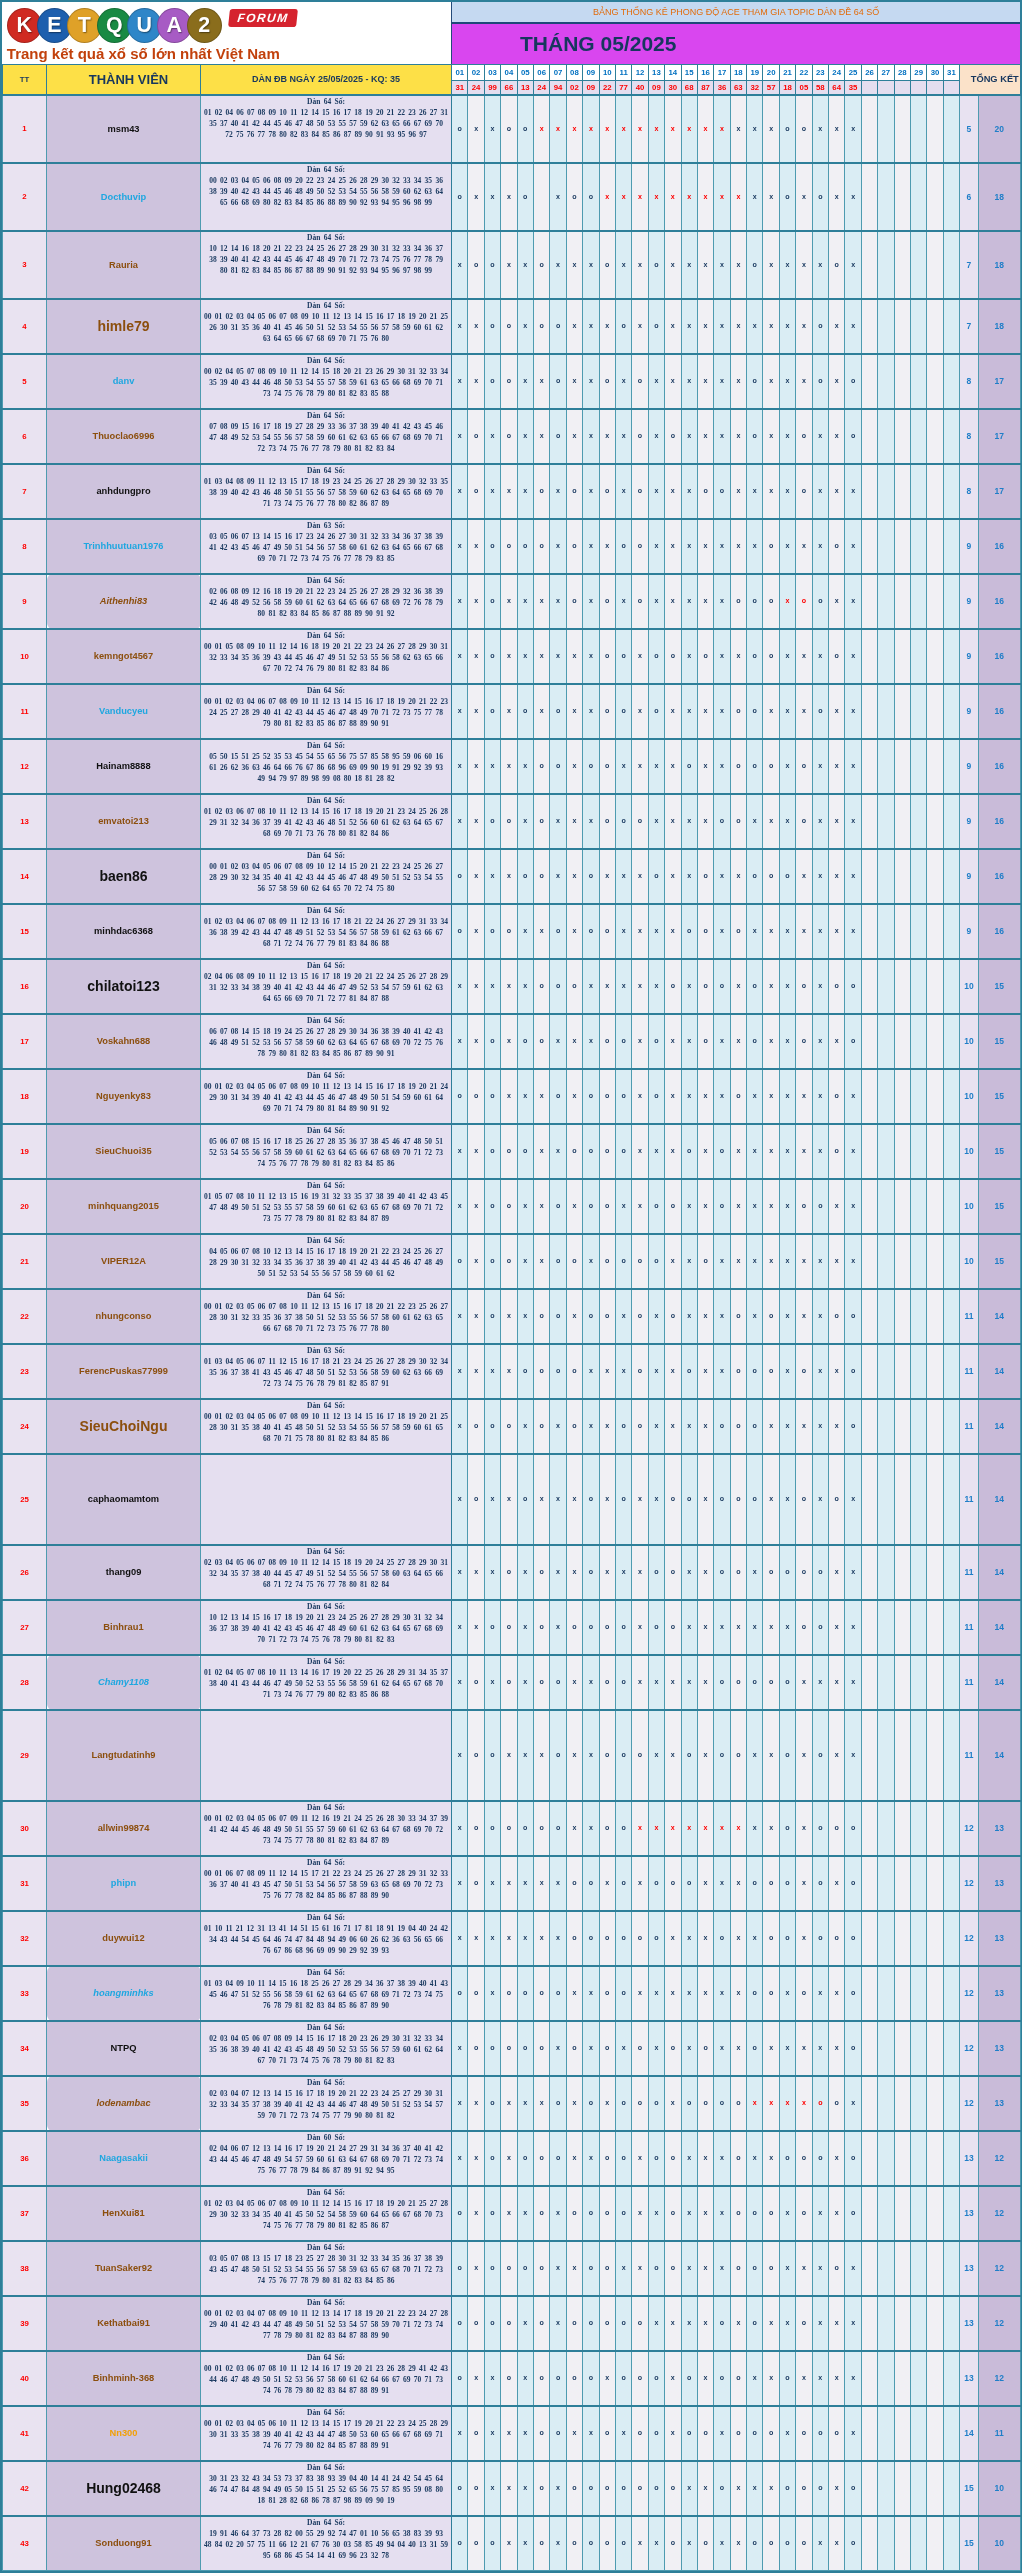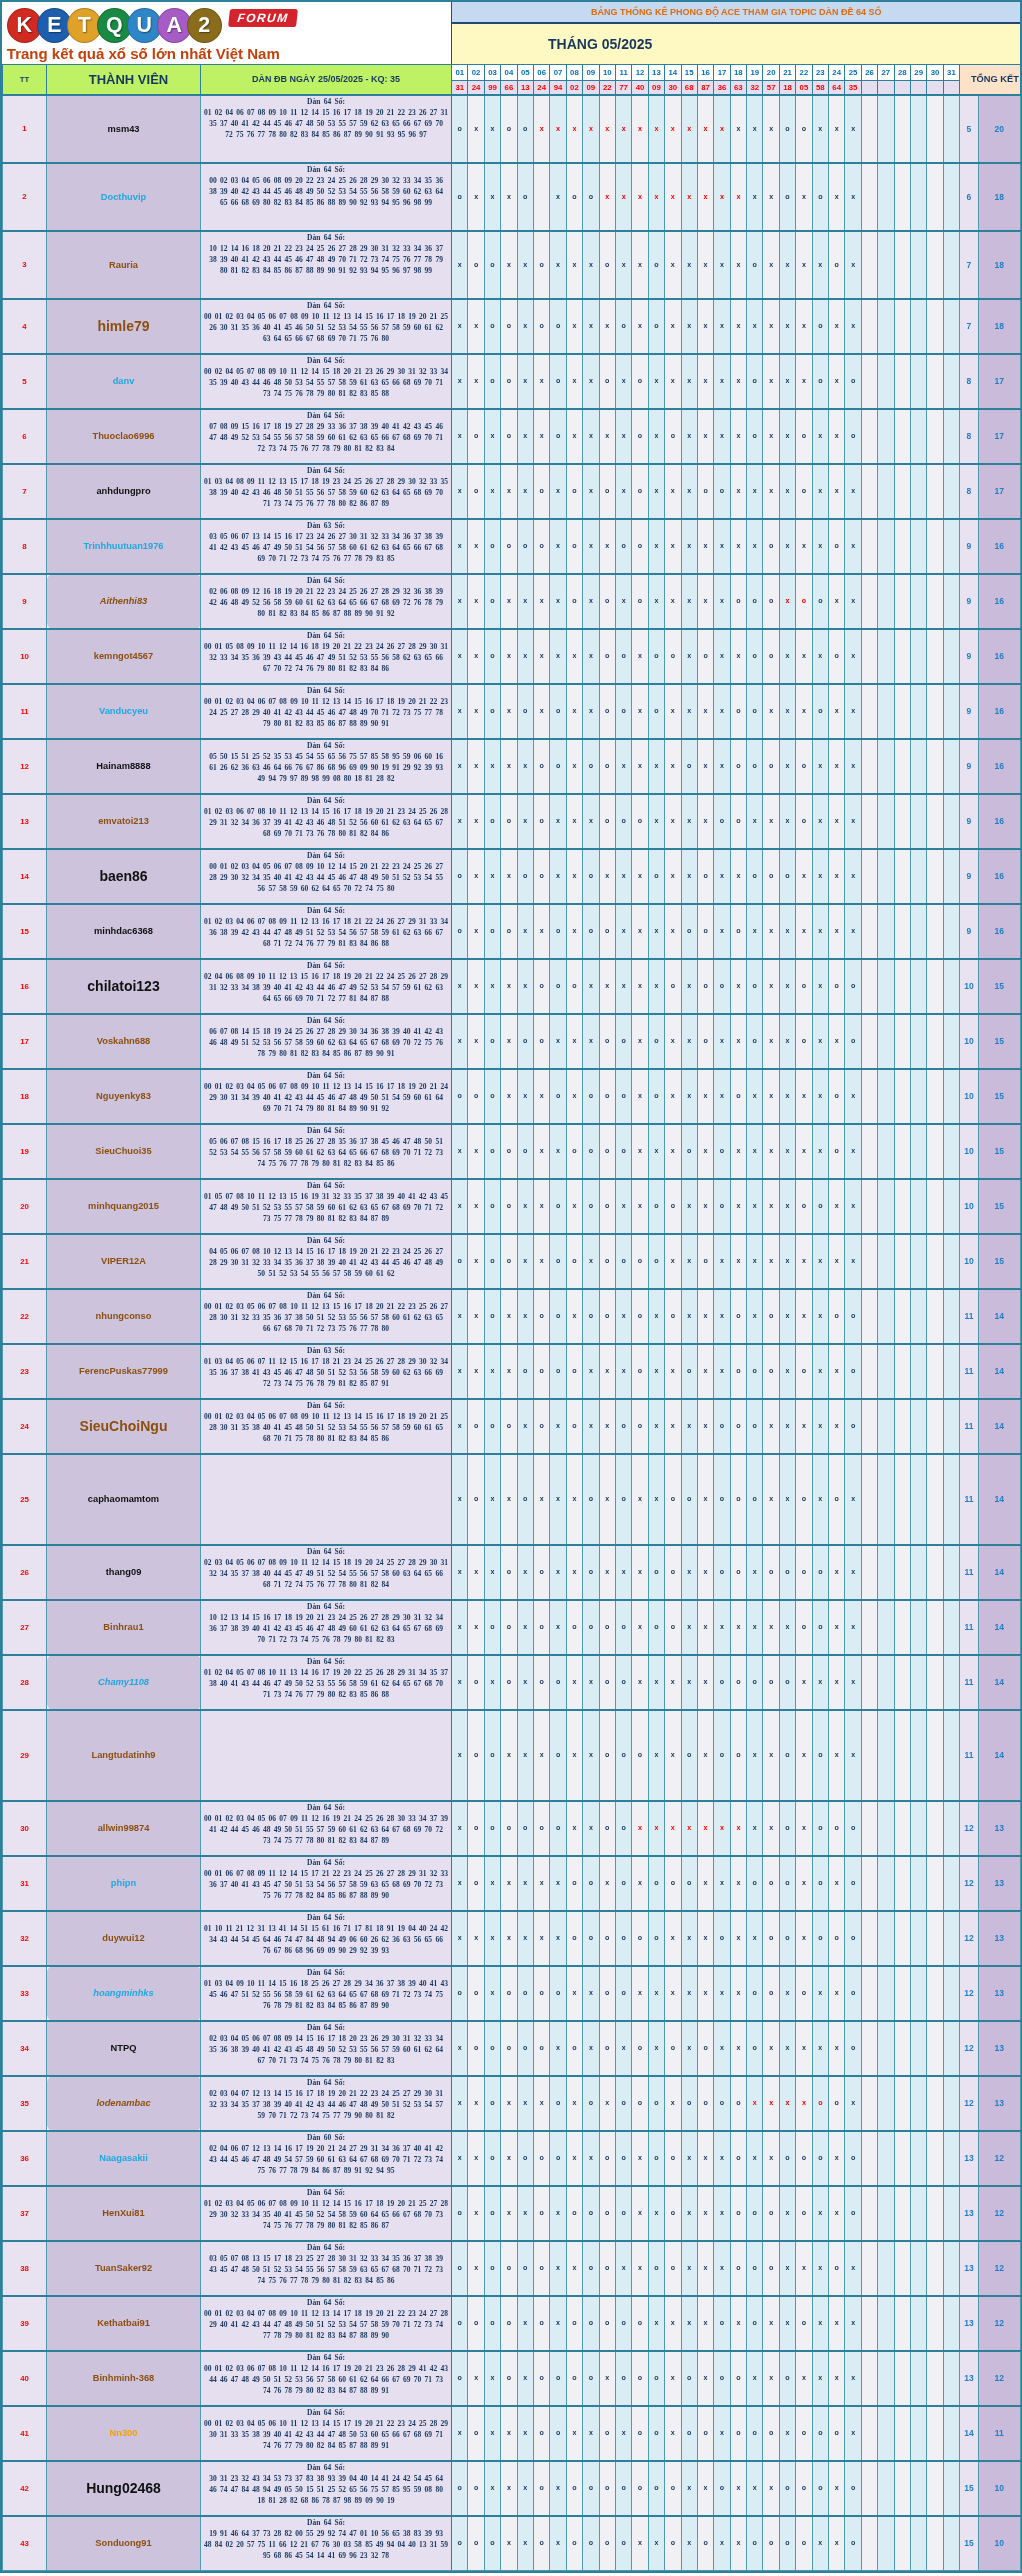--- a/index.html
+++ b/index.html
@@ -8,23 +8,23 @@
   table{border-collapse:collapse;table-layout:fixed;width:100%;}
   td{box-sizing:border-box;overflow:hidden;}
   
   .logo-cell{background:#fff;border-right:1.4px solid #244B7A;border-bottom:0.7px solid #2E7F99;vertical-align:top;padding:1.4px 2.8px 0 4.3px;}
   .logo-top{display:flex;align-items:center;gap:7.1px;margin-top:4.3px;}
   .letters{display:flex;align-items:center;}
   .lt{width:33px;height:33px;border-radius:50%;color:#fff;font-weight:bold;font-size:21.4px;display:flex;align-items:center;justify-content:center;margin-left:-5px;text-shadow:0.7px 1.4px 1.4px rgba(0,0,0,.45);border:0.7px solid rgba(0,0,0,.2);}
   .lt:first-child{margin-left:0;}
   .forum-badge{background:#D5232E;color:#fff;font-style:italic;font-weight:bold;font-size:12px;padding:2.1px 8.5px;border-radius:2.8px;letter-spacing:1.4px;transform:skewX(-6deg);align-self:flex-start;margin-top:1.4px;}
   .tagline{font-size:15px;font-weight:600;color:#c2410c;margin-top:2.1px;white-space:nowrap;}
-  .titlebar{background:#C5D9F1;border-bottom:2.8px solid #1F4878;color:#E26B0A;font-weight:bold;font-size:9px;text-align:center;height:21.4px;margin-left:20px;}
-  .monthband{background:#fef9c3;color:#17375E;font-weight:bold;font-size:14px;height:41px;padding-left:96px;vertical-align:middle;}
-  .peach{background:#bef264;color:#17375E;font-weight:bold;text-align:center;border:0.7px solid #2E7F99;}
+  .titlebar{background:#C5D9F1;border-bottom:2.8px solid #1F4878;color:#E26B0A;font-weight:normal;font-size:9px;text-align:center;height:21.4px;margin-left:20px;}
+  .monthband{background:#d946ef;color:#17375E;font-weight:bold;font-size:21px;height:41px;padding-left:68px;vertical-align:middle;}
+  .peach{background:#fde047;color:#17375E;font-weight:bold;text-align:center;border:0.7px solid #2E7F99;}
   .h-tt{font-size:7.8px;}
   .h-member{font-size:13px;padding-left:11px;}
   .h-dan{font-size:9px;}
   .dh{background:#fff;color:#0070C0;font-weight:bold;font-size:7.8px;text-align:center;border:0.7px solid #2E7F99;height:16px;padding:0;}
   .kq{background:#E4DEEF;color:#FE0000;font-weight:bold;font-size:7.8px;text-align:center;border:0.7px solid #2E7F99;height:14.2px;padding:0;}
   .tk{background:#FBE2C9;color:#17375E;font-weight:bold;font-size:9.3px;text-align:right;border:0.7px solid #2E7F99;}
   
   tbody tr{height:55px;}
   tbody tr.h5{height:68px;}
   tbody tr.emp{height:91px;}

